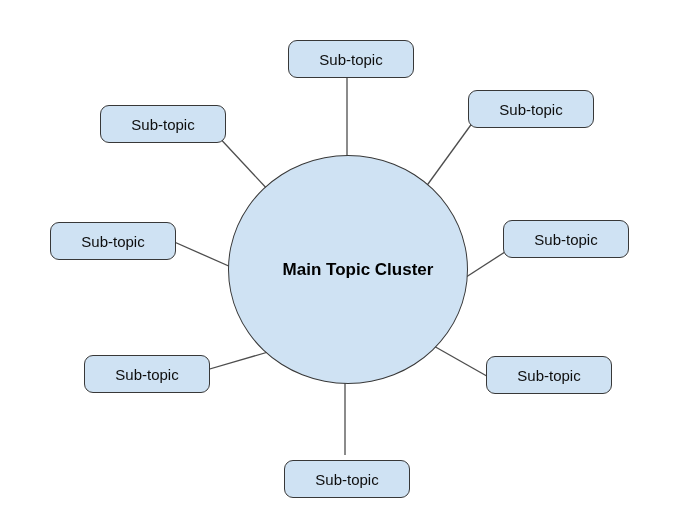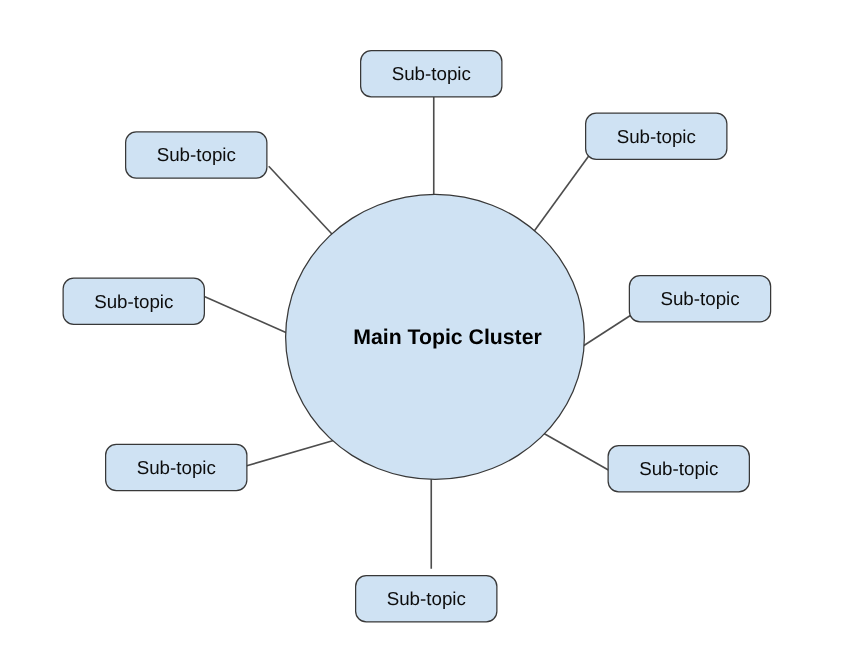--- a/index.html
+++ b/index.html
@@ -21,21 +21,21 @@
     top: 0;
     width: 691px;
     height: 524px;
   }
   .connector-layer line {
     stroke: #4d4d4d;
     stroke-width: 1.3;
   }
   .node {
     position: absolute;
-    width: 114px;
+    width: 126px;
     height: 38px;
     background: #cfe2f3;
     border: 1.5px solid #383838;
     border-radius: 9px;
     box-sizing: border-box;
     display: flex;
     align-items: center;
     justify-content: center;
   }
   .node-label {

